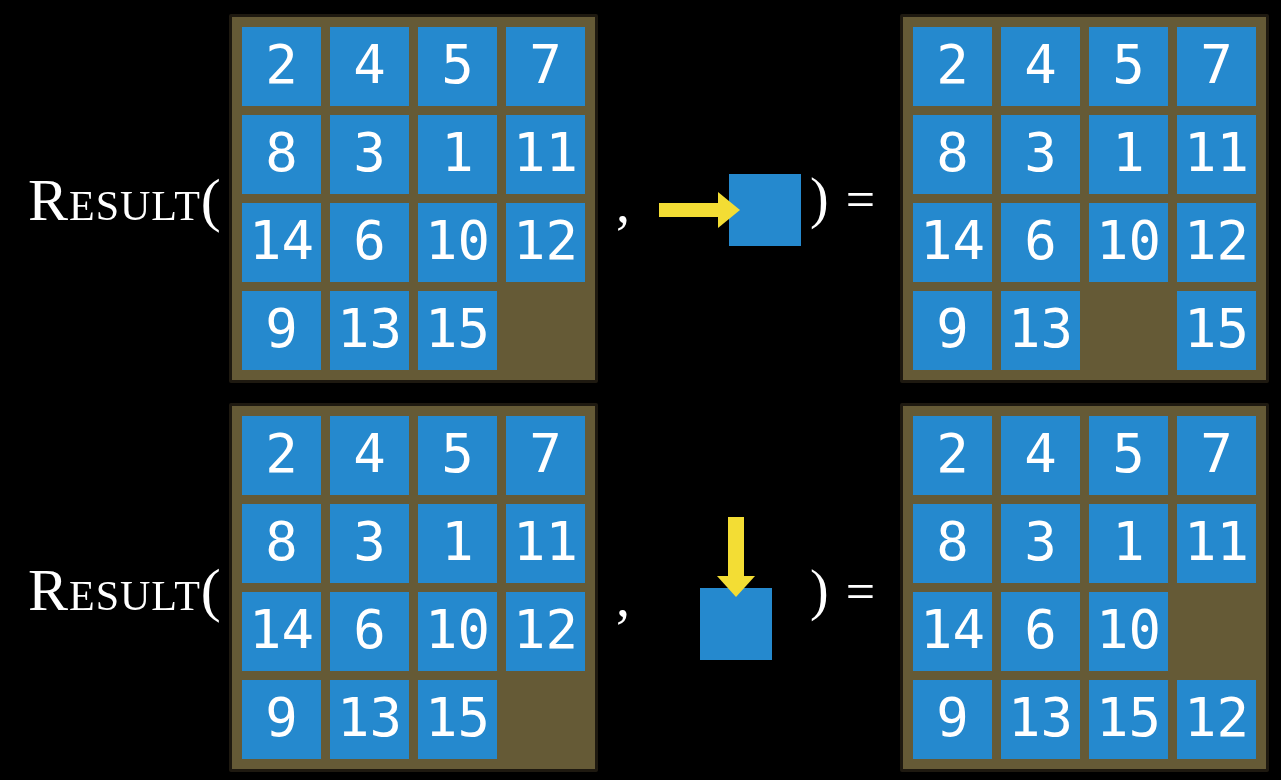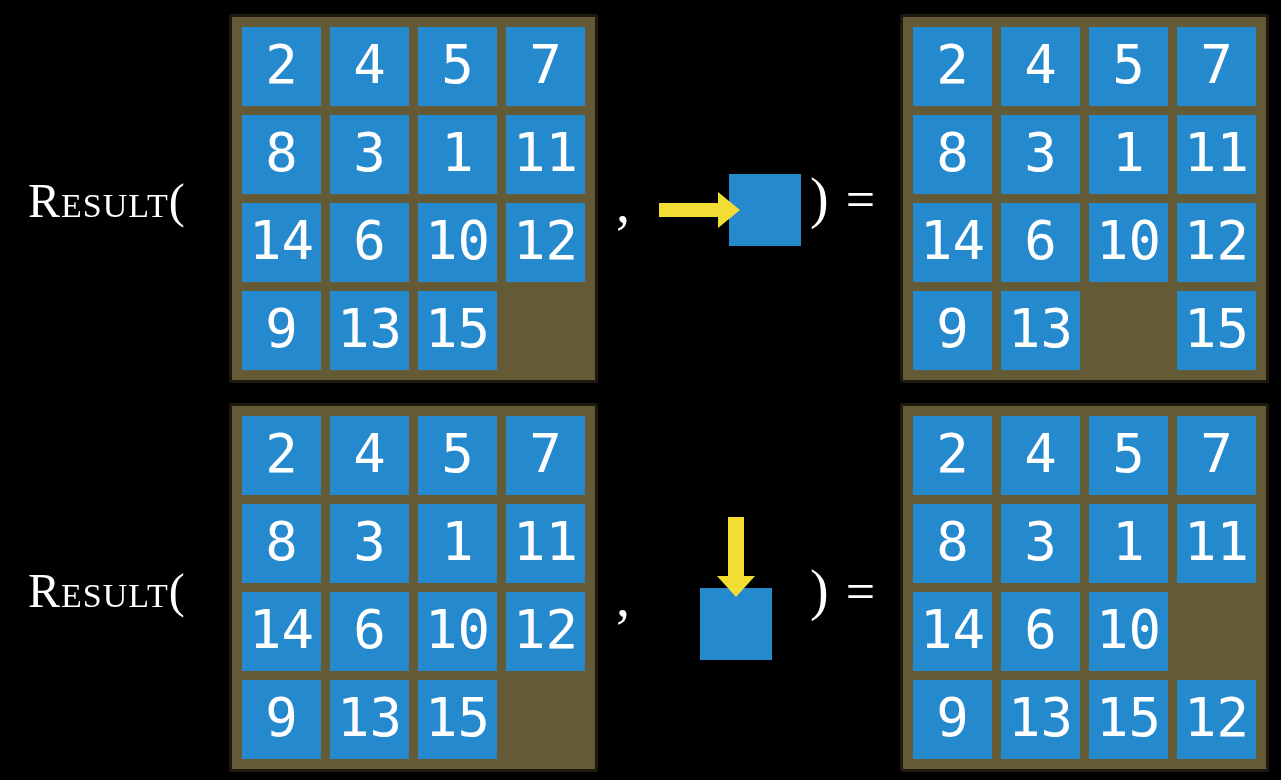--- a/index.html
+++ b/index.html
@@ -11,21 +11,21 @@
     --page-bg:#000000;
   }
   html,body{margin:0;padding:0;background:var(--page-bg);}
   #canvas{
     position:relative;width:1281px;height:780px;background:var(--page-bg);
     overflow:hidden;font-family:"Liberation Serif",serif;color:var(--text);
   }
   
   .fn{
     position:absolute;left:28px;height:80px;display:flex;align-items:center;
-    font-size:48px;font-variant:small-caps;letter-spacing:1px;white-space:nowrap;
+    font-size:60px;font-variant:small-caps;letter-spacing:1px;white-space:nowrap;
   }
   #eq1 .fn{top:160px;}
   #eq2 .fn{top:550px;}
   .comma{
     position:absolute;left:616px;height:70px;display:flex;align-items:center;
     font-size:56px;line-height:1;
   }
   #eq1 .comma{top:168px;}
   #eq2 .comma{top:562px;}
   .rhs{

